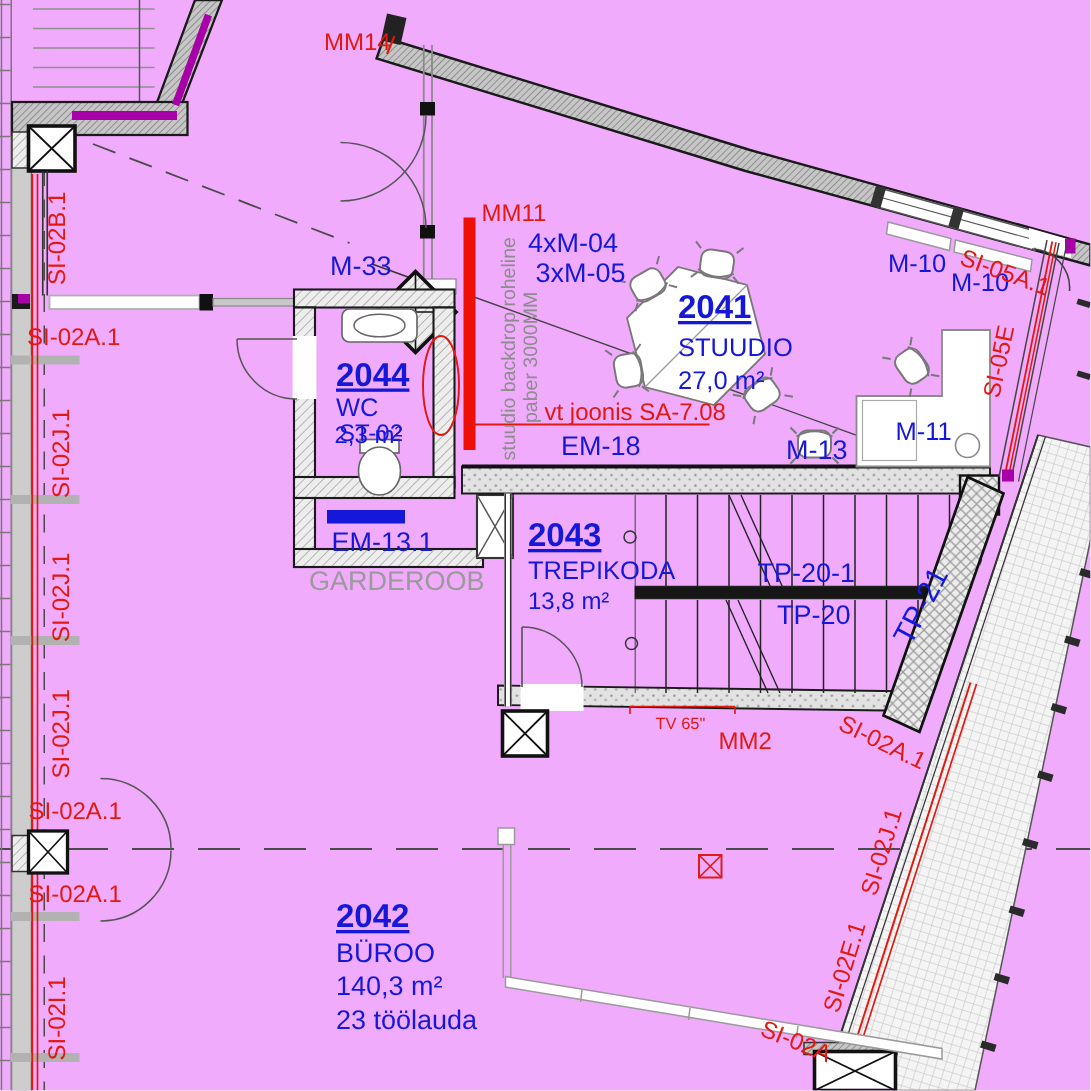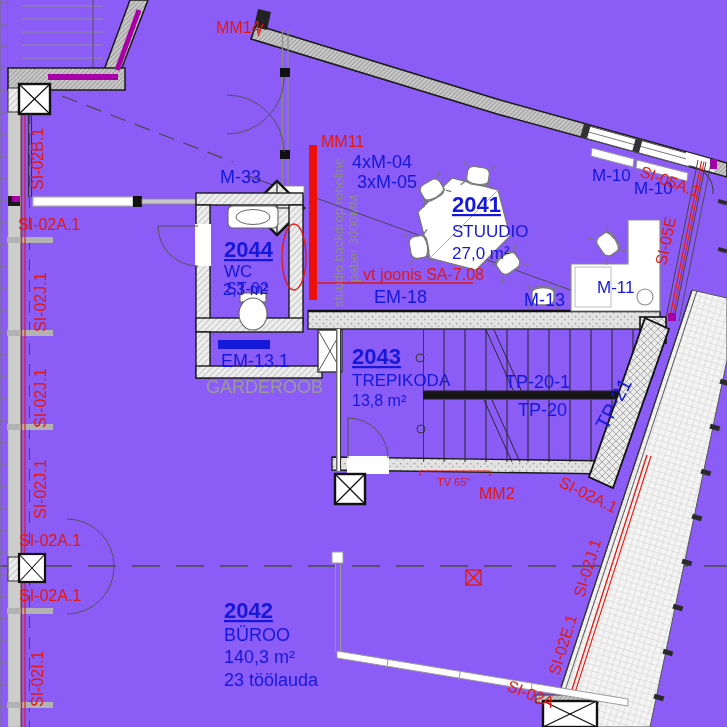--- a/index.html
+++ b/index.html
@@ -1,16 +1,16 @@
 <!DOCTYPE html>
 <html><head>
 <meta charset="utf-8">
 <style>
   html,body{margin:0;padding:0;background:#fff;}
-  #stage{position:relative;width:727px;height:727px;overflow:hidden;background:#8b5cf6;}
+  #stage{position:relative;width:727px;height:727px;overflow:hidden;background:#f0abfc;}
   svg{position:absolute;left:0;top:0;}
   text{font-family:"Liberation Sans","DejaVu Sans",sans-serif;}
 </style>
 </head>
 <body>
 
 <div id="stage">
 <svg id="plan" width="727" height="727" viewBox="0 0 727 727">
   <defs>
     <pattern id="wallhatch" width="3.2" height="3.2" patternUnits="userSpaceOnUse" patternTransform="rotate(45)">

